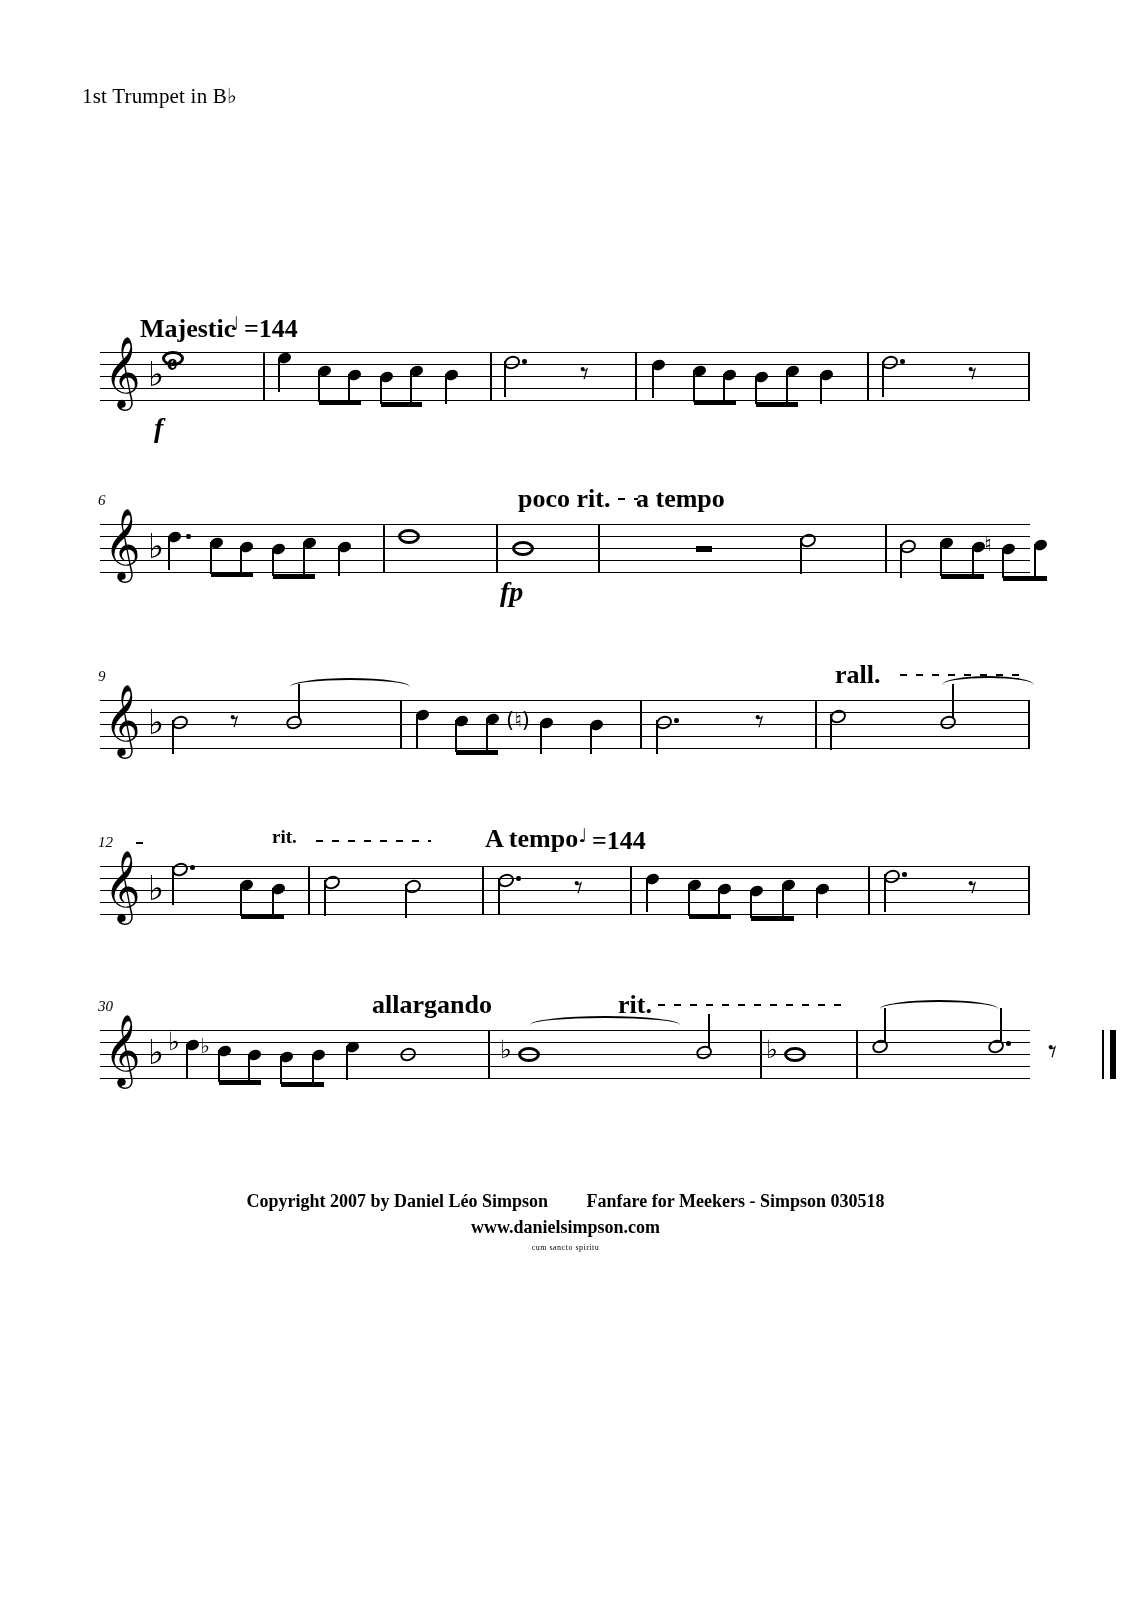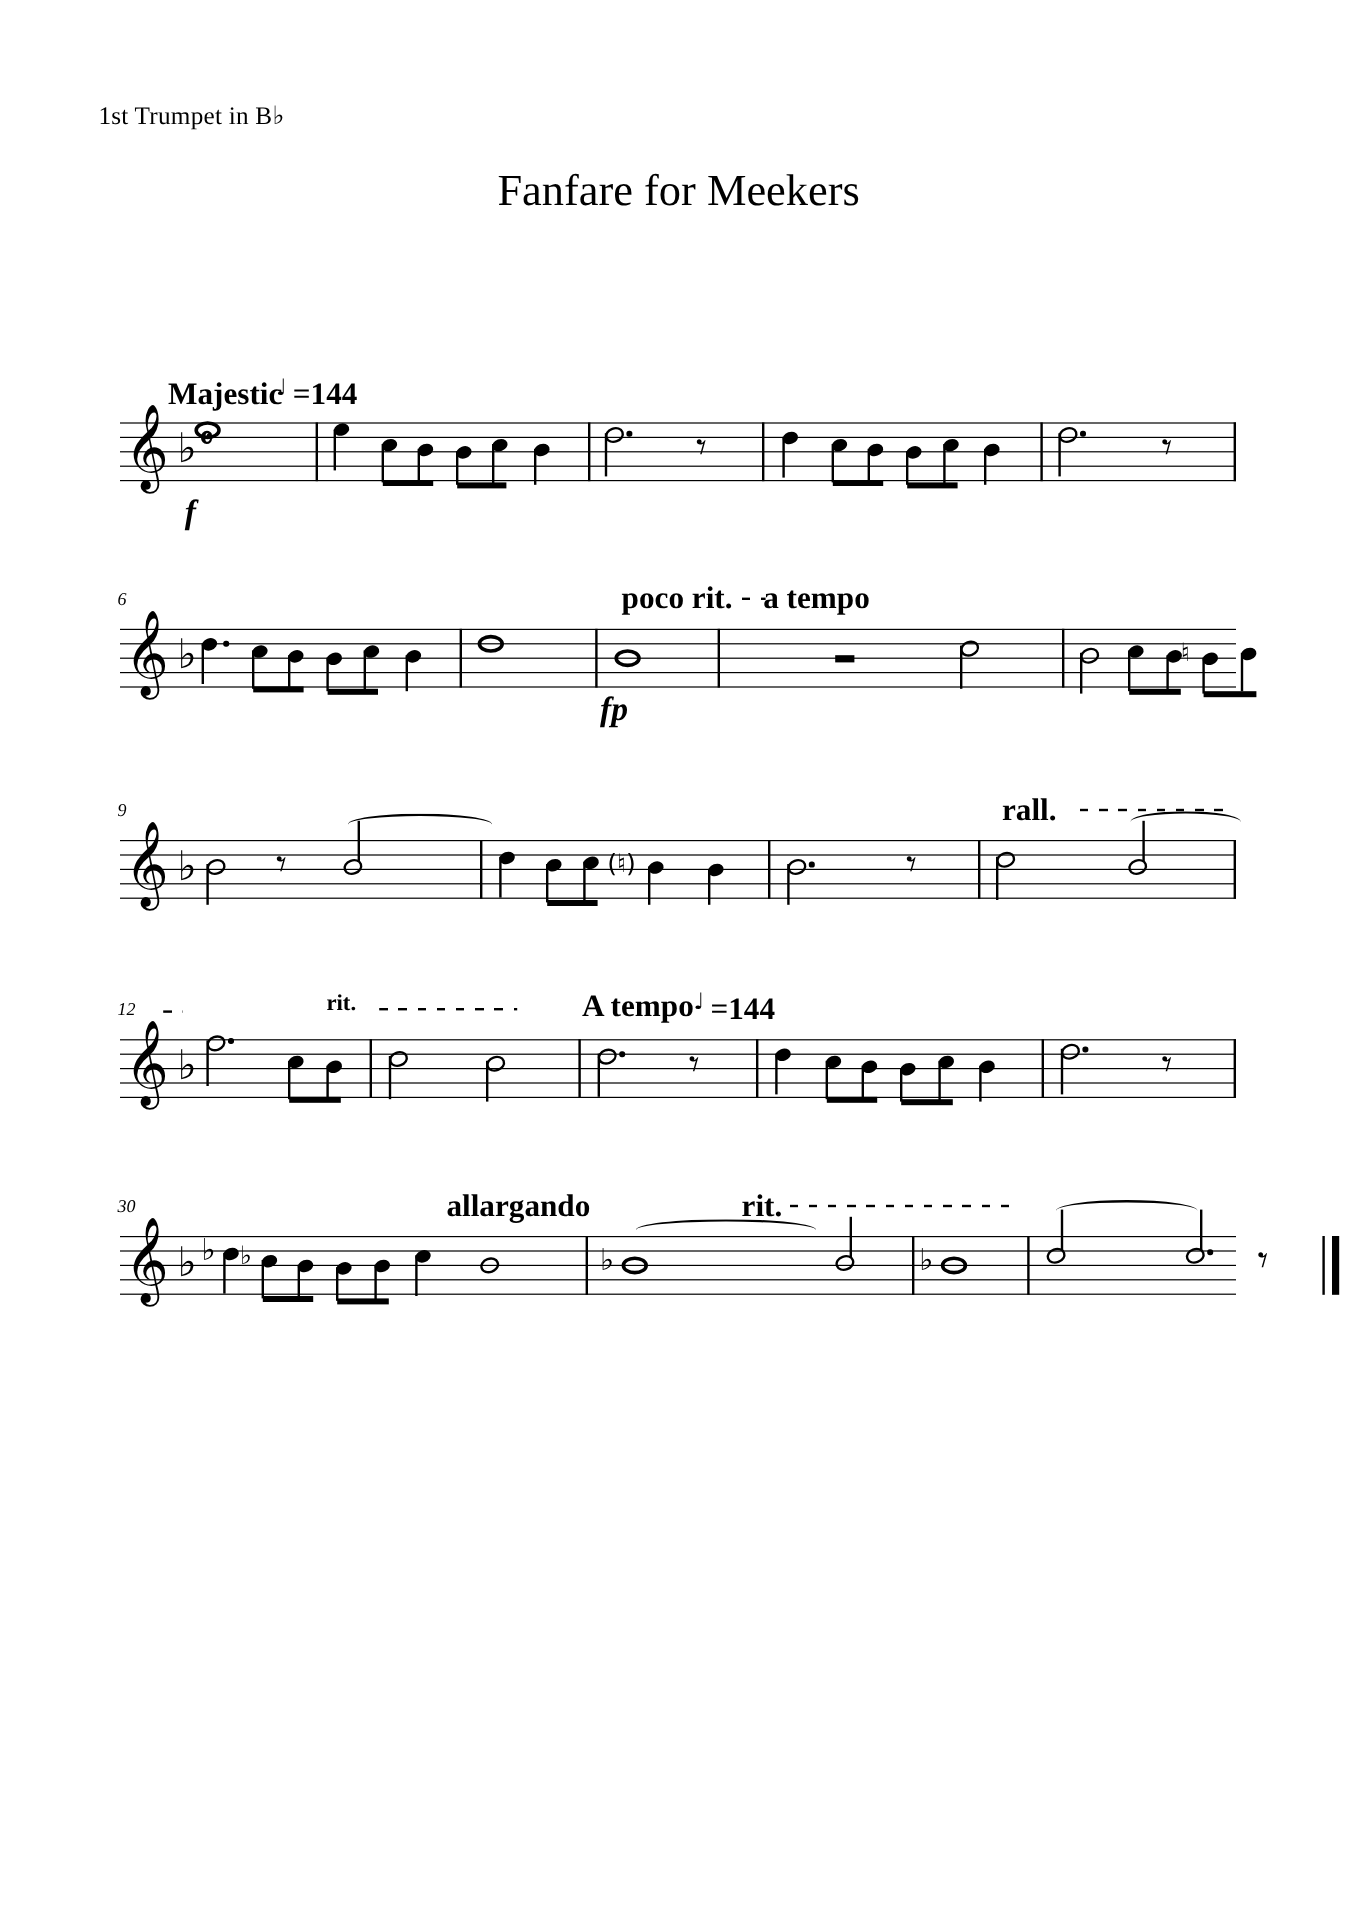--- a/index.html
+++ b/index.html
@@ -231,21 +231,20 @@
     height: 16px;
     border-left: none; border-right: none; border-bottom: none;
   }
 </style>
 </head>
 <body>
 
 <div class="page">
 
   <div class="part-label">1st Trumpet in B♭</div>
-  <div class="title">Fanfare for Meekers</div>
 
 
   <div class="system" style="top:352px;">
 
     <div class="expr" style="left:40px; top:-38px;">Majestic</div>
     <div class="tempo-note" style="left:130px; top:-40px;">♩</div>
     <div class="expr" style="left:144px; top:-38px;">=144</div>
 
     <div class="staff">
       <div class="line l0"></div>
@@ -543,14 +542,22 @@
       <div class="stem" style="left:784px; top:-22px; height:34px;"></div>
     <div class="slur" style="left:780px; top:-30px; width:118px;"></div>
     <div class="nh open" style="left:888px; top:10px;"></div>
       <div class="stem" style="left:900px; top:-22px; height:34px;"></div>
     <div class="dot" style="left:906px; top:11px;"></div>
     <div class="rest-q" style="left:948px; top:4px;">𝄾</div>
     <div class="endbar-thin" style="left:1002px;"></div>
     <div class="endbar-thick" style="left:1010px;"></div>
   </div>
 
+  <div class="footer">
+    <span class="row1">
+      <span class="copy">Copyright 2007 by Daniel Léo Simpson</span>
+      <span>Fanfare for Meekers - Simpson 030518</span>
+    </span>
+    <span class="row2">www.danielsimpson.com</span>
+    <span class="tiny">cum sancto spiritu</span>
+  </div>
 
 </div>
 
 </body></html>

